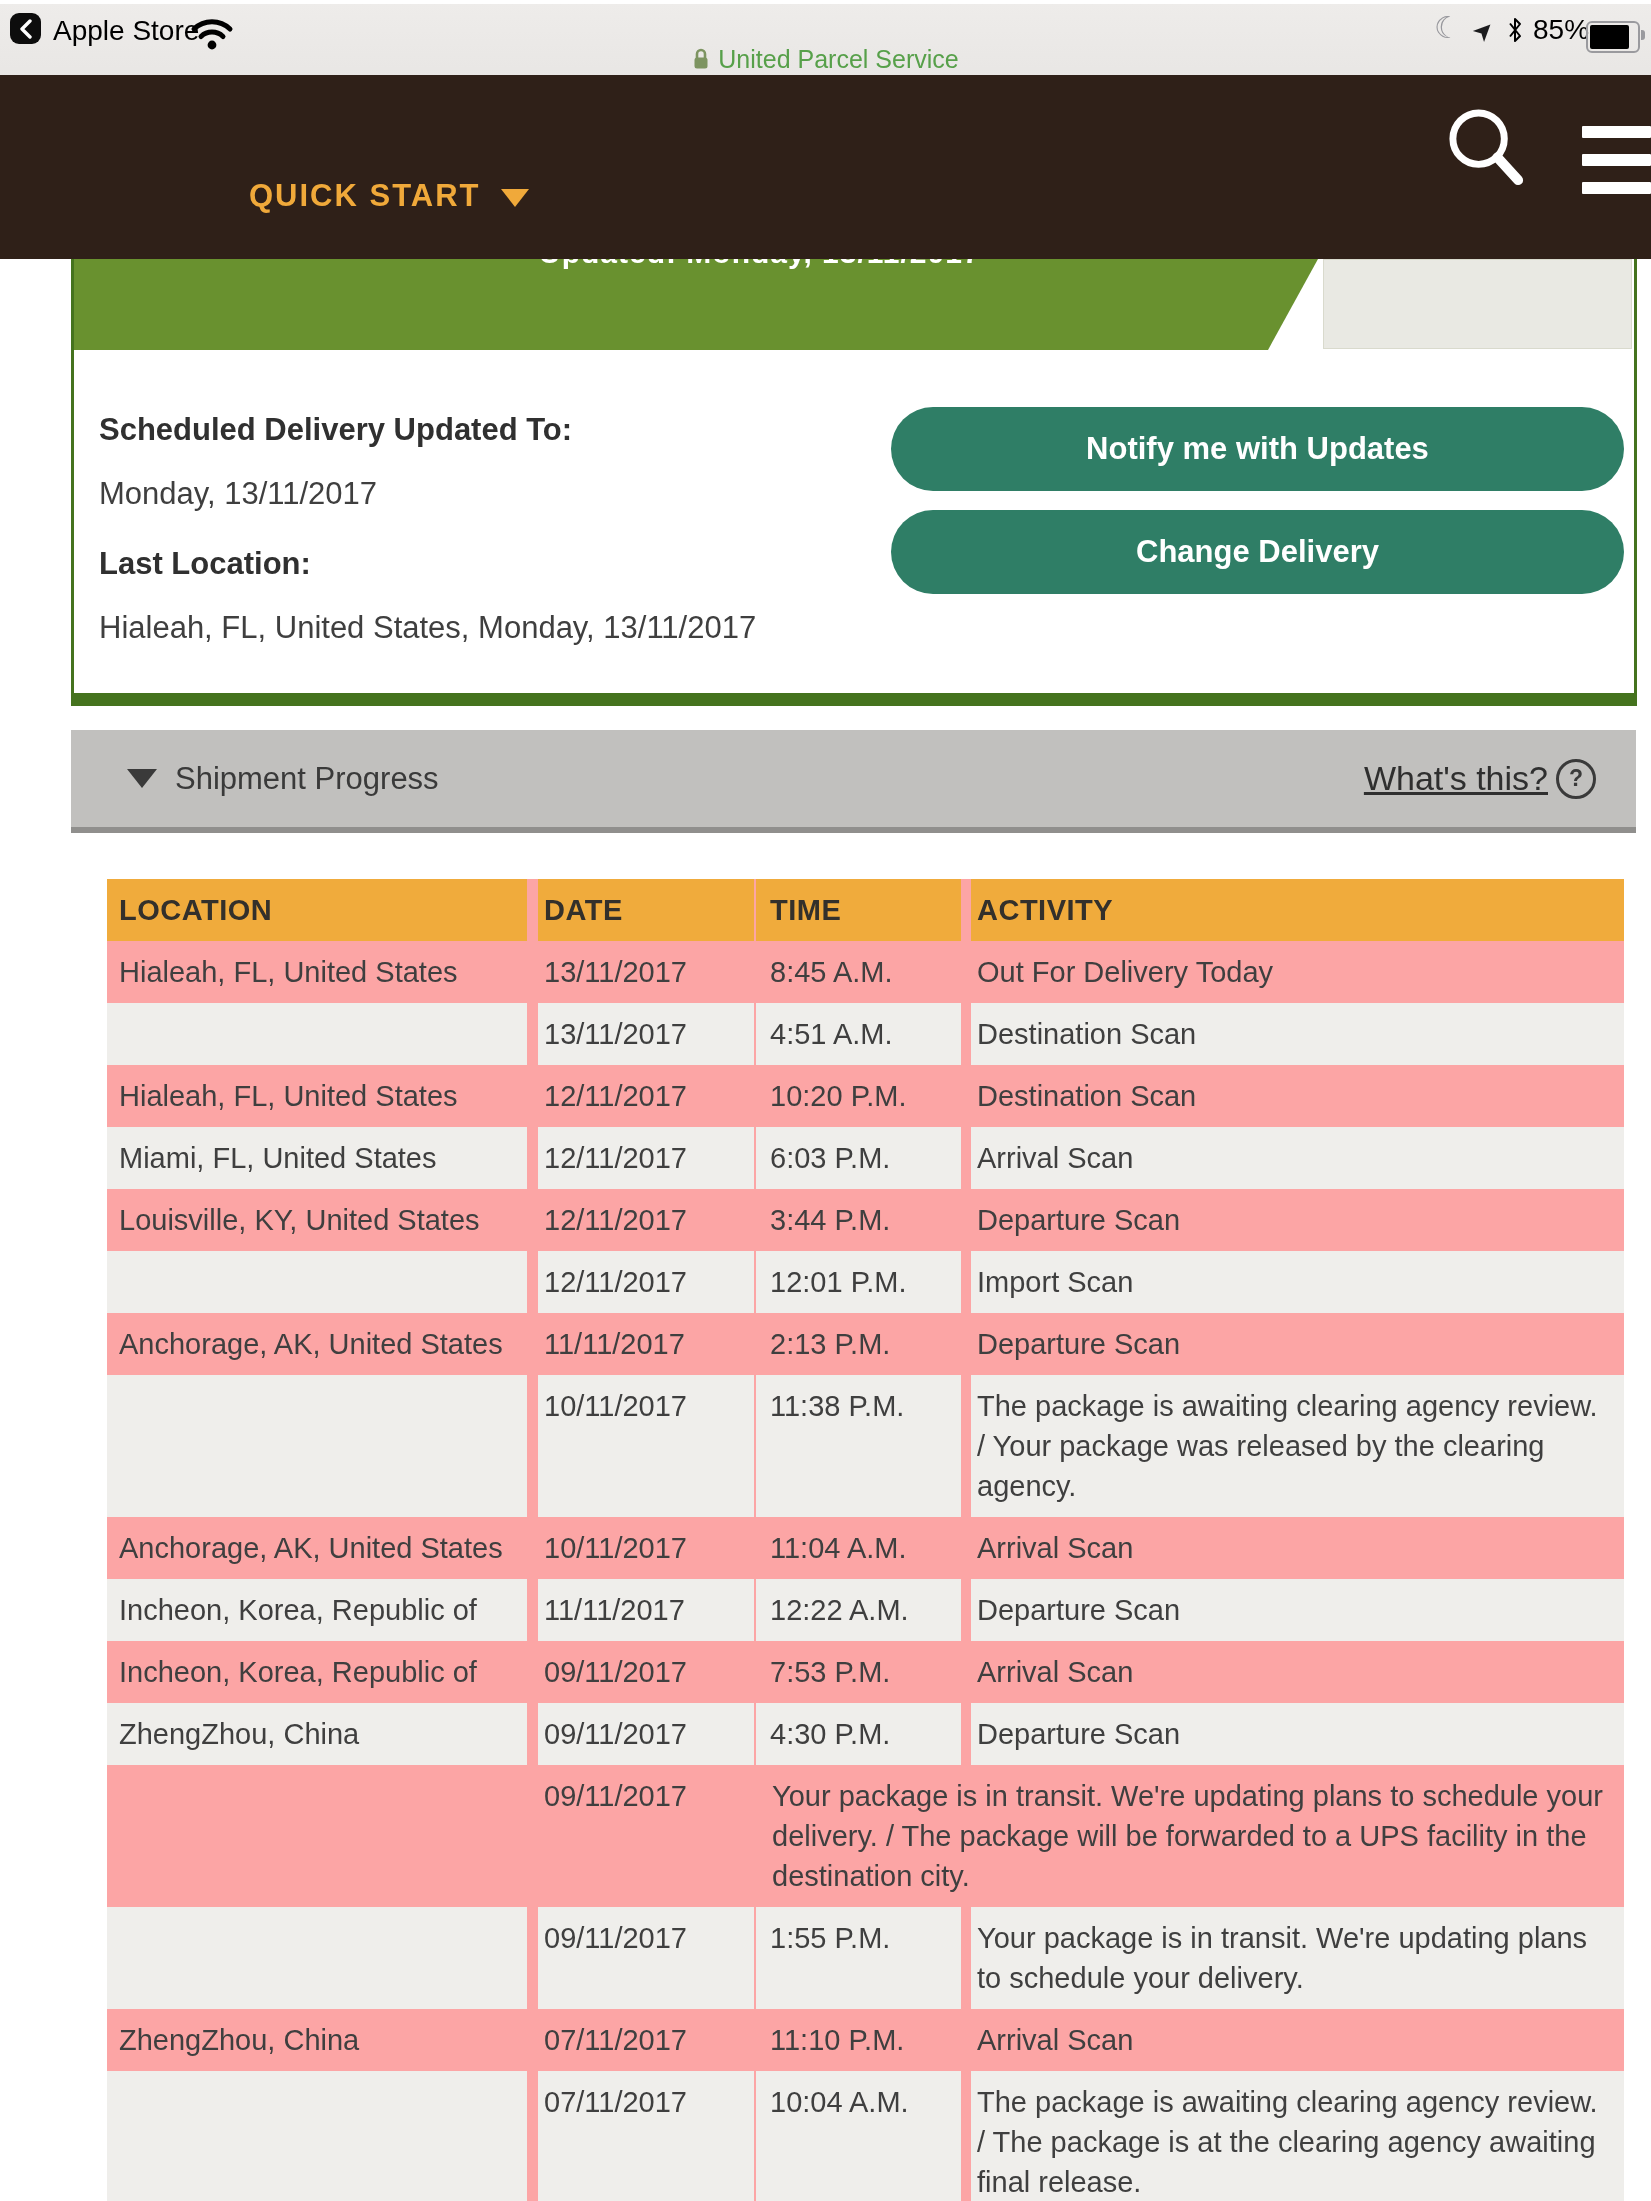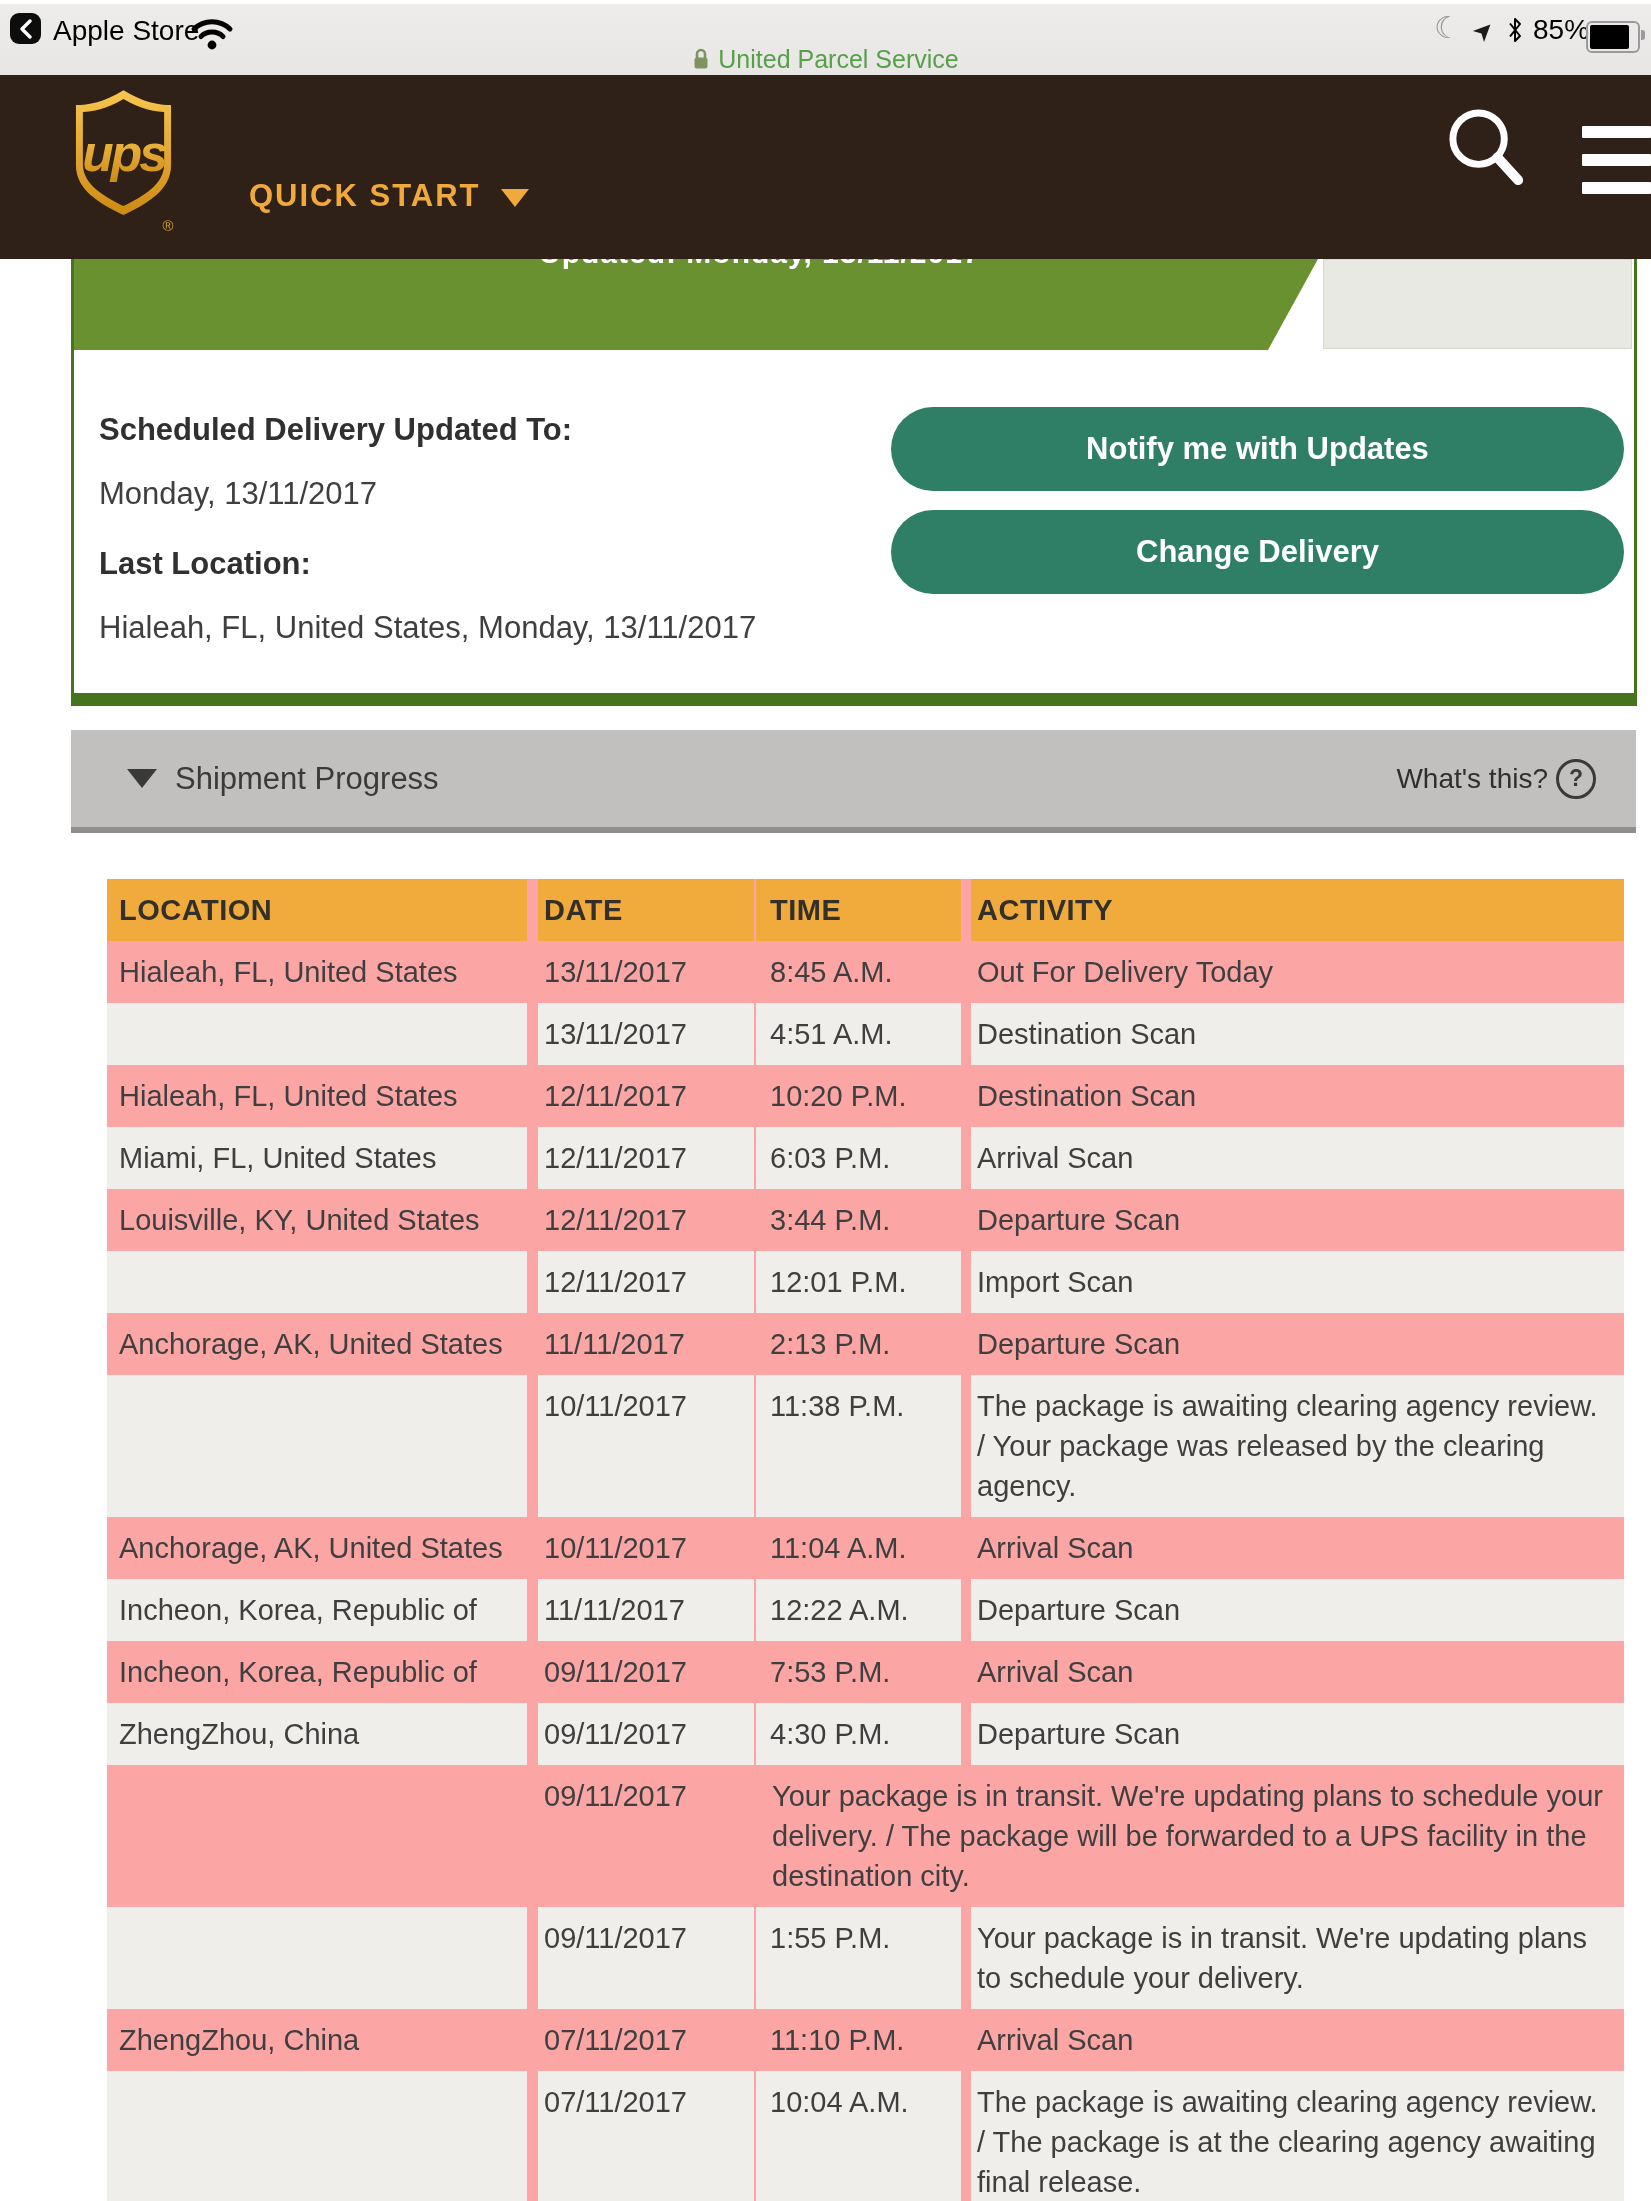--- a/index.html
+++ b/index.html
@@ -59,21 +59,21 @@
 
   
   .sp-bar{position:absolute;left:71px;top:730px;width:1565px;height:103px;background:#c1c0be;
           border-bottom:6px solid #908f8d;box-sizing:content-box;display:flex;align-items:center;
           justify-content:space-between;padding:0 40px 0 38px;box-sizing:border-box;}
   .sp-title{display:flex;align-items:center;cursor:pointer;}
   .sp-caret{width:0;height:0;border-left:15px solid transparent;border-right:15px solid transparent;
             border-top:19px solid #3a3a3a;}
   .sp-title span{margin-left:18px;font-size:31px;color:#3a3a3a;}
   .whats-this{display:flex;align-items:center;cursor:pointer;}
-  .whats-this .link{font-size:28px;color:#2f2f2f;}
+  .whats-this .link{font-size:34px;color:#2f2f2f;text-decoration:underline;}
   .q-circle{width:34px;height:34px;border:3px solid #3a3a3a;border-radius:50%;margin-left:8px;
             display:flex;align-items:center;justify-content:center;font-size:23px;font-weight:bold;color:#3a3a3a;}
 
   
   .table{position:absolute;left:107px;top:879px;width:1517px;background:#fff;}
   .trow{display:flex;background:#fca5a5;}
   .cell{line-height:40px;padding-top:11px;padding-bottom:11px;font-size:29px;color:#3f3f3f;
         box-sizing:border-box;}
   .c-loc{width:420px;padding-left:12px;padding-right:8px;}
   .c-date{width:216px;padding-left:6px;}
@@ -118,34 +118,20 @@
       </svg>
     </span>
     <span class="batt-pct">85%</span>
     <div class="battery">
       <div class="fill"></div>
         <div class="nub"></div>
     </div>
   </div>
 
   <div class="ups-header">
-    <div class="logo">
-      <svg width="105" height="149" viewBox="0 0 106 150">
-        <defs>
-          <linearGradient id="gold" x1="0" y1="0" x2="0" y2="1">
-            <stop offset="0" stop-color="#f8c54f"></stop>
-              <stop offset="1" stop-color="#cd8a14"></stop>
-          </linearGradient>
-        </defs>
-        <path d="M53 2 C34 14 17 17 5 17 L5 78 C5 103 30 117 53 128 C76 117 101 103 101 78 L101 17 C89 17 72 14 53 2 Z" fill="url(#gold)"></path>
-        <path d="M53 11 C36 21 21 24 12 24 L12 77 C12 97 33 109 53 119 C73 109 94 97 94 77 L94 24 C85 24 70 21 53 11 Z" fill="#2f2018"></path>
-        <text x="53" y="84" text-anchor="middle" font-family="Liberation Sans, sans-serif" font-size="52" font-weight="bold" font-style="italic" letter-spacing="-3" fill="url(#gold)">ups</text>
-        <text x="98" y="144" text-anchor="middle" font-family="Liberation Sans, sans-serif" font-size="15" fill="#d9a02c">®</text>
-      </svg>
-    </div>
     <div class="quickstart">
       <span>QUICK START</span>
       <span class="qs-caret"></span>
     </div>
     <div class="search-btn">
       <svg width="89" height="91" viewBox="0 0 90 92">
         <circle cx="36" cy="34" r="26" fill="none" stroke="#fff" stroke-width="7"></circle>
         <line x1="55" y1="53" x2="76" y2="76" stroke="#fff" stroke-width="10" stroke-linecap="round"></line>
       </svg>
     </div>

